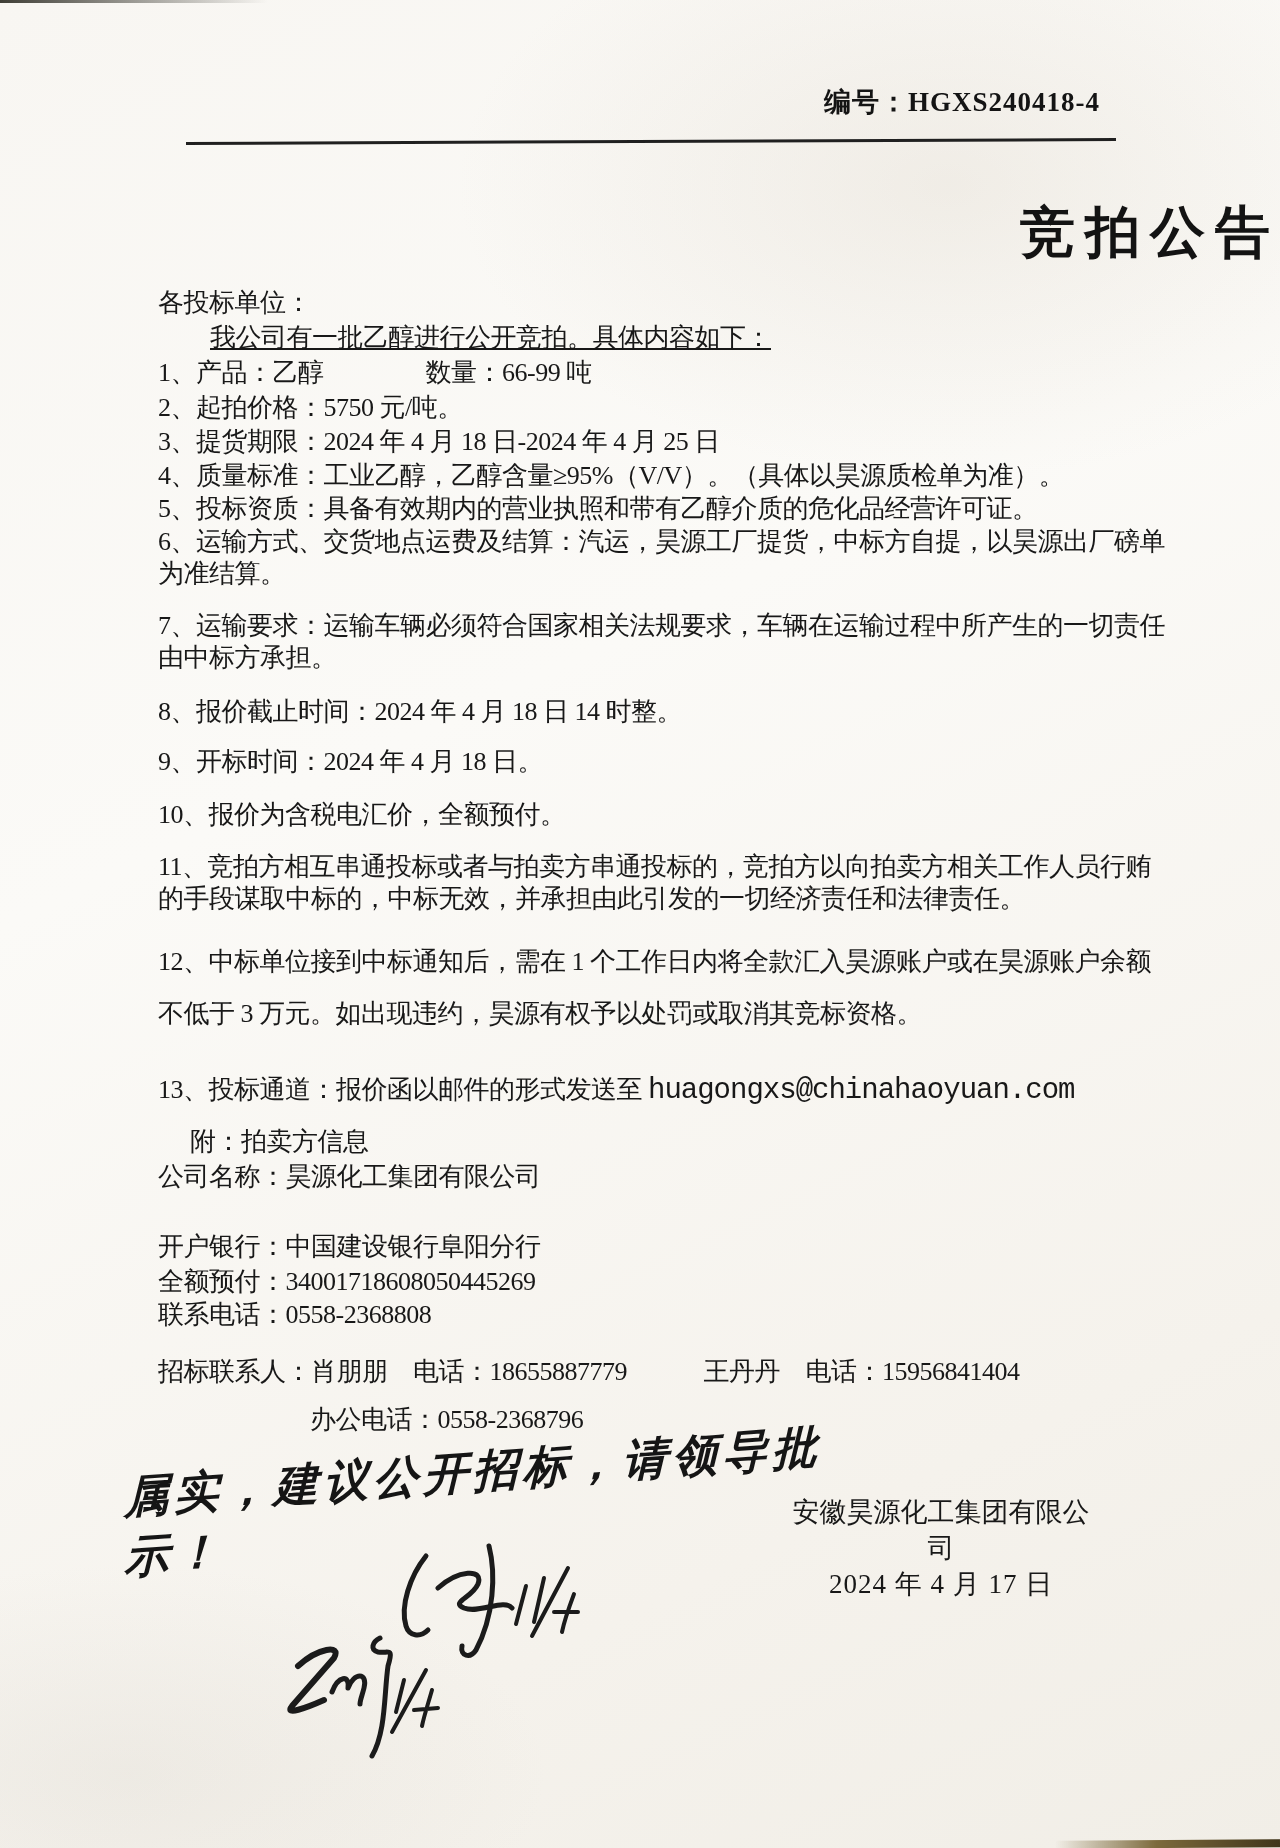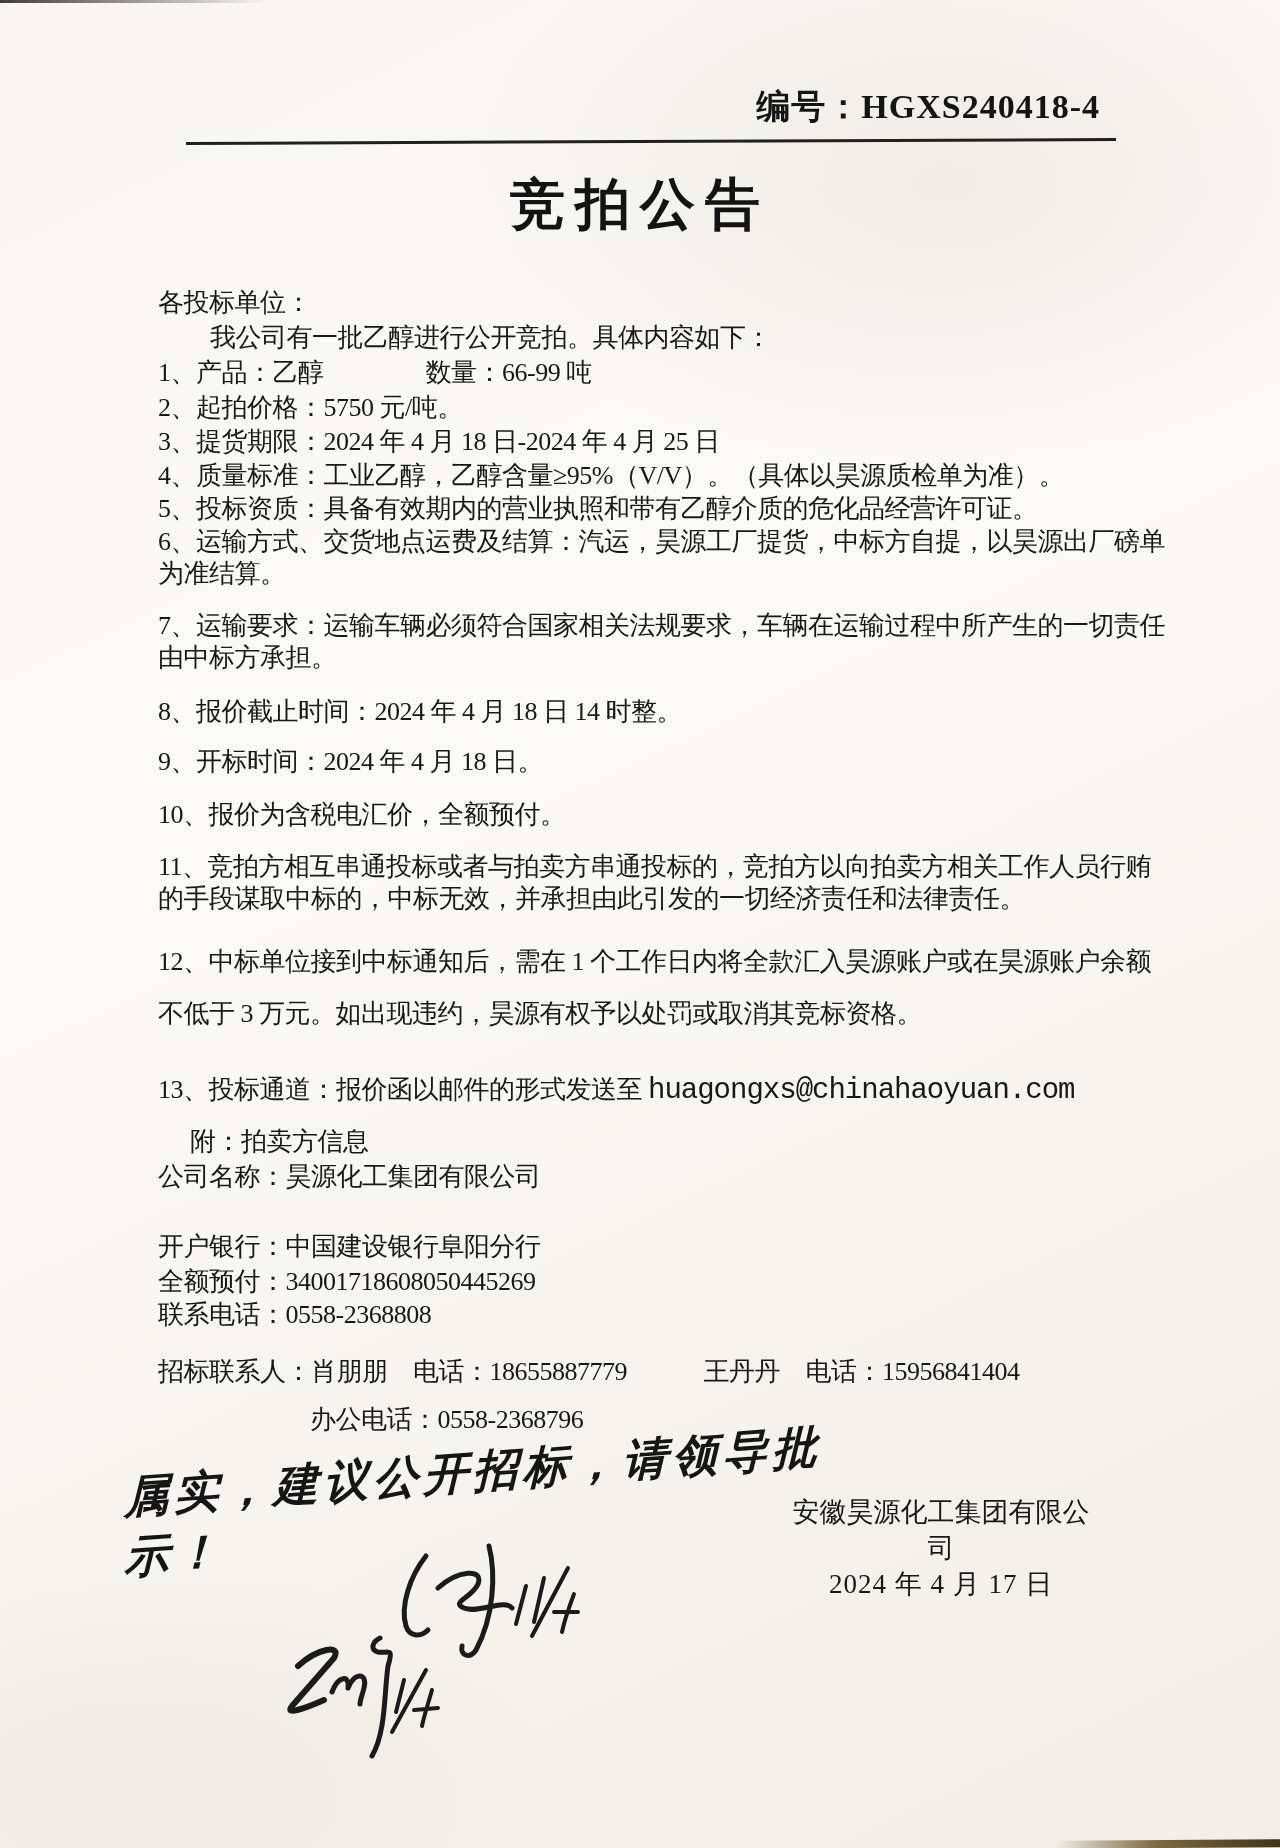--- a/index.html
+++ b/index.html
@@ -27,31 +27,31 @@
     position:absolute;bottom:0;right:0;width:225px;height:8px;border-radius:3px 0 0 0;
     background:linear-gradient(to left,#40351a,#7c6a3c 55%,rgba(124,106,60,0));
     transform:rotate(-.4deg);filter:blur(.4px);
   }
   .ln{
     position:absolute;left:158px;width:1008px;
     font-size:26px;letter-spacing:-.5px;line-height:33px;color:#181818;
   }
   .docnum{
     position:absolute;top:84px;right:180px;
-    font-size:34px;font-weight:700;letter-spacing:1px;color:#141414;margin-left:39px;
+    font-size:27px;font-weight:700;letter-spacing:1px;color:#141414;margin-left:39px;
   }
   .rule{
     position:absolute;top:140px;left:186px;width:930px;height:3px;
     background:#202020;transform:rotate(-.25deg);
   }
   .title{
-    position:absolute;top:168px;left:0;width:100%;text-align:center;
+    position:absolute;top:196px;left:0;width:100%;text-align:right;
     font-size:55px;font-weight:600;letter-spacing:10px;color:#131313;
   }
-  .indent2{text-indent:2em;}
+  .indent2{text-indent:2em;text-decoration:underline;}
   .wide{line-height:32px;}
   .spread{line-height:52px;}
   .email{
     font-family:"Liberation Mono","DejaVu Sans Mono",monospace;
     font-size:29px;letter-spacing:-1px;
   }
   .office{left:310px;}
   .sig-block{position:absolute;left:788px;top:1494px;width:306px;text-align:center;}
   .sig-company{font-size:27px;letter-spacing:0;color:#181818;}
   .sig-date{font-size:27px;letter-spacing:1px;color:#181818;}

